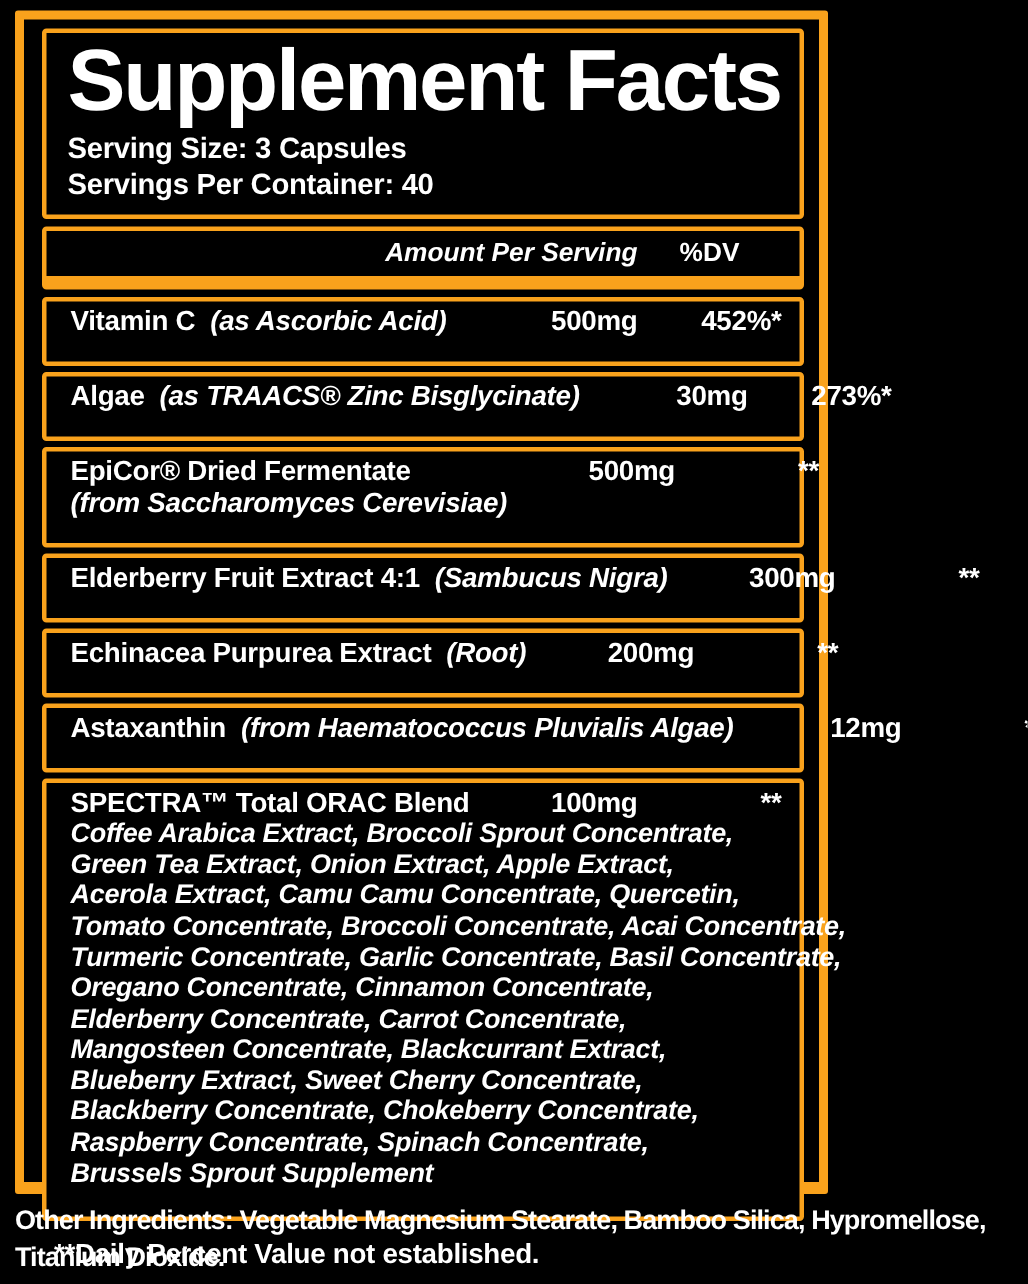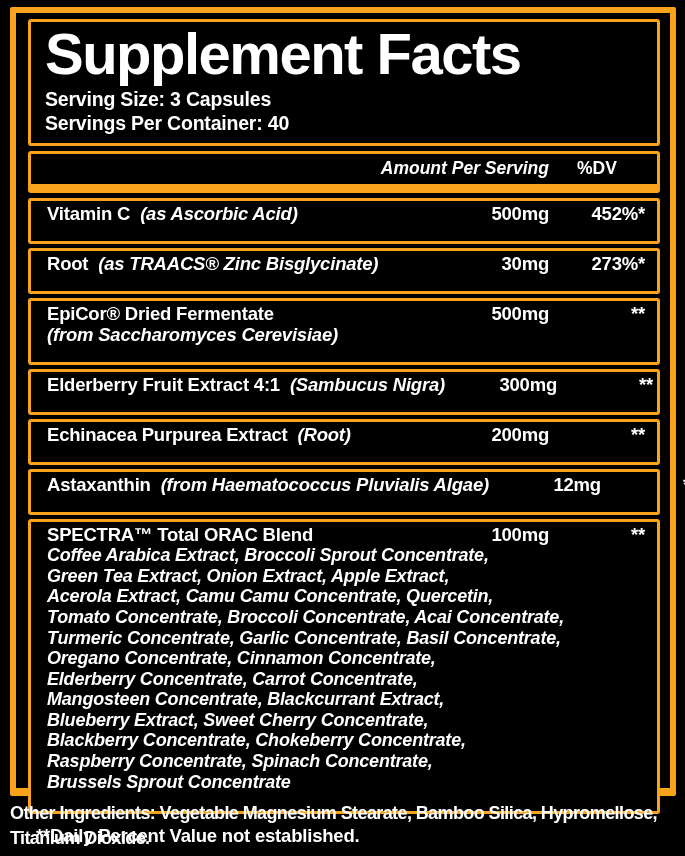--- a/index.html
+++ b/index.html
@@ -8,21 +8,21 @@
     width: 685px; height: 856px;
     background: var(--background, #000);
     color: var(--text, #fff);
     font-family: "Liberation Sans", sans-serif;
     font-weight: bold;
     position: relative;
     overflow: hidden;
   }
   .frame {
     position: absolute; left: 10px; top: 7px;
-    width: 666px; height: 789px;
+    width: 542px; height: 789px;
     border: 6px solid var(--accent, #F9A21C);
     border-bottom-width: 8px;
     border-radius: 2px;
     padding: 6px 10px 0 12px;
   }
   .box {
     border: 3px solid var(--accent, #F9A21C);
     border-radius: 3px;
     background: var(--background, #000);
     margin-bottom: 4px;
@@ -101,21 +101,21 @@
     <div class="name">
       <span>Vitamin C</span>
       <em>(as Ascorbic Acid)</em>
     </div>
     <div class="amt">500mg</div>
     <div class="dv">452%*</div>
   </div>
 
   <div class="box row">
     <div class="name">
-      <span>Root</span>
+      <span>Algae</span>
       <em>(as TRAACS® Zinc Bisglycinate)</em>
     </div>
     <div class="amt">30mg</div>
     <div class="dv">273%*</div>
   </div>
 
   <div class="box row">
     <div class="name">
       <span>EpiCor® Dried Fermentate</span>
       <em class="note-block">(from Saccharomyces Cerevisiae)</em>
@@ -162,21 +162,21 @@
       <div>Green Tea Extract, Onion Extract, Apple Extract,</div>
       <div>Acerola Extract, Camu Camu Concentrate, Quercetin,</div>
       <div>Tomato Concentrate, Broccoli Concentrate, Acai Concentrate,</div>
       <div>Turmeric Concentrate, Garlic Concentrate, Basil Concentrate,</div>
       <div>Oregano Concentrate, Cinnamon Concentrate,</div>
       <div>Elderberry Concentrate, Carrot Concentrate,</div>
       <div>Mangosteen Concentrate, Blackcurrant Extract,</div>
       <div>Blueberry Extract, Sweet Cherry Concentrate,</div>
       <div>Blackberry Concentrate, Chokeberry Concentrate,</div>
       <div>Raspberry Concentrate, Spinach Concentrate,</div>
-      <div>Brussels Sprout Concentrate</div>
+      <div>Brussels Sprout Supplement</div>
     </div>
   </div>
 
   <div class="footnotes">
     <div>**Daily Percent Value not established.</div>
   </div>
 
 </div>
 
 <div class="other">Other Ingredients: Vegetable Magnesium Stearate, Bamboo Silica, Hypromellose, Titanium Dioxide.</div>

